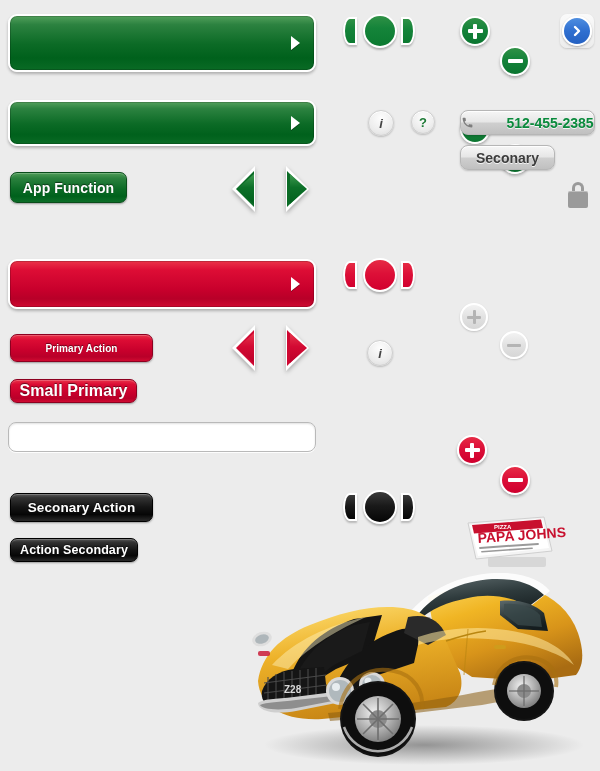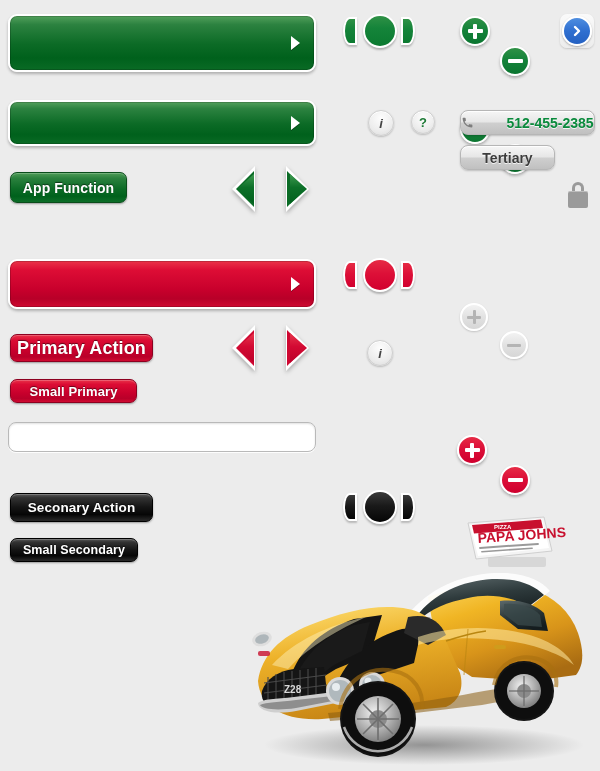--- a/index.html
+++ b/index.html
@@ -346,46 +346,46 @@
   </div>
 
   <div class="abs grey-btn" style="left:460px; top:110px; width:135px; height:25px;gap:32px;">
     <svg width="13" height="13" viewBox="0 0 24 24">
       <path d="M6.6 10.8c1.4 2.8 3.8 5.1 6.6 6.6l2.2-2.2c.3-.3.7-.4 1-.2 1.1.4 2.4.6 3.6.6.6 0 1 .4 1 1V20c0 .6-.4 1-1 1C10.6 21 3 13.4 3 4c0-.6.4-1 1-1h3.5c.6 0 1 .4 1 1 0 1.3.2 2.5.6 3.6.1.4 0 .8-.2 1.1l-2.3 2.1z" fill="#7d7d7d"></path>
     </svg>
     <span class="lbl phone-num">512-455-2385</span>
   </div>
 
   <div class="abs grey-btn" style="left:460px; top:145px; width:95px; height:25px;">
-    <span class="lbl">Tertiary</span>
+    <span class="lbl">Seconary</span>
   </div>
 
   <div class="abs icon-btn ib-grey" style="left:460px; top:183px; width:28px; height:28px;">
     <span class="glyph-h glyph-grey" style="width:14px;height:3px;"></span>
     <span class="glyph-v glyph-grey" style="width:3px;height:14px;"></span>
   </div>
   <div class="abs icon-btn ib-grey" style="left:500px; top:183px; width:28px; height:28px;">
     <span class="glyph-h glyph-grey" style="width:14px;height:3px;"></span>
   </div>
 
   <div class="abs" style="left:568px; top:182px; width:20px; height:26px;">
     <div class="lock-shackle" style="position:absolute;left:4px;top:0;width:12px;height:11px;"></div>
     <div class="lock-body" style="position:absolute;left:0;top:9px;width:20px;height:17px;"></div>
   </div>
 
   <div class="bar bar-red abs" style="left:8px; top:259px; width:308px; height:50px;">
     <span></span>
     <span class="caret-right"></span>
   </div>
 
-  <div class="pill pill-red abs" style="left:10px; top:334px; width:143px; height:28px; font-size:18px;">
+  <div class="pill pill-red abs" style="left:10px; top:334px; width:143px; height:28px; font-size:10px;">
     <span>Primary Action</span>
   </div>
 
-  <div class="pill pill-red abs" style="left:10px; top:379px; width:127px; height:24px; font-size:13px;">
+  <div class="pill pill-red abs" style="left:10px; top:379px; width:127px; height:24px; font-size:16px;">
     <span>Small Primary</span>
   </div>
 
   <div class="abs tri-wrap" style="left:232px; top:325px; width:26px; height:46px;">
     <div class="tri tri-outer-l" style="position:absolute;left:0;top:0;"></div>
     <div class="tri-inner tri-in-l red"></div>
     <svg class="tri-grad" viewBox="0 0 26 46">
       <polygon points="22,8 22,38 5,23" fill="url(#rl1)"></polygon>
       <defs>
           <linearGradient id="rl1" x1="0" y1="0" x2="0" y2="1">
@@ -438,21 +438,21 @@
   <div class="abs checkbox" style="left:369px; top:423px; width:22px; height:22px;">
     <svg width="22" height="22" viewBox="0 0 22 22" style="position:absolute;left:0;top:0;">
       <path d="M3 11 L8.5 17 L20 1.5 L17 0.5 L8.5 12 L5 8.5 Z" fill="#c8102e"></path>
     </svg>
   </div>
 
   <div class="pill pill-dark abs" style="left:10px; top:493px; width:143px; height:29px; font-size:13.5px;">
     <span>Seconary Action</span>
   </div>
   <div class="pill pill-dark abs" style="left:10px; top:538px; width:128px; height:24px; font-size:12.5px;">
-    <span>Small Secondary</span>
+    <span>Action Secondary</span>
   </div>
 
   <div class="abs half-l" style="left:343px; top:493px; width:14px; height:28px;">
     <div class="half-fill hf-l k-fill"></div>
   </div>
   <div class="abs dot dot-shell" style="left:363px; top:490px; width:34px; height:34px;">
     <div style="width:100%;height:100%;border-radius:50%;" class="k-fill"></div>
   </div>
   <div class="abs half-r" style="left:401px; top:493px; width:14px; height:28px;">
     <div class="half-fill hf-r k-fill"></div>

